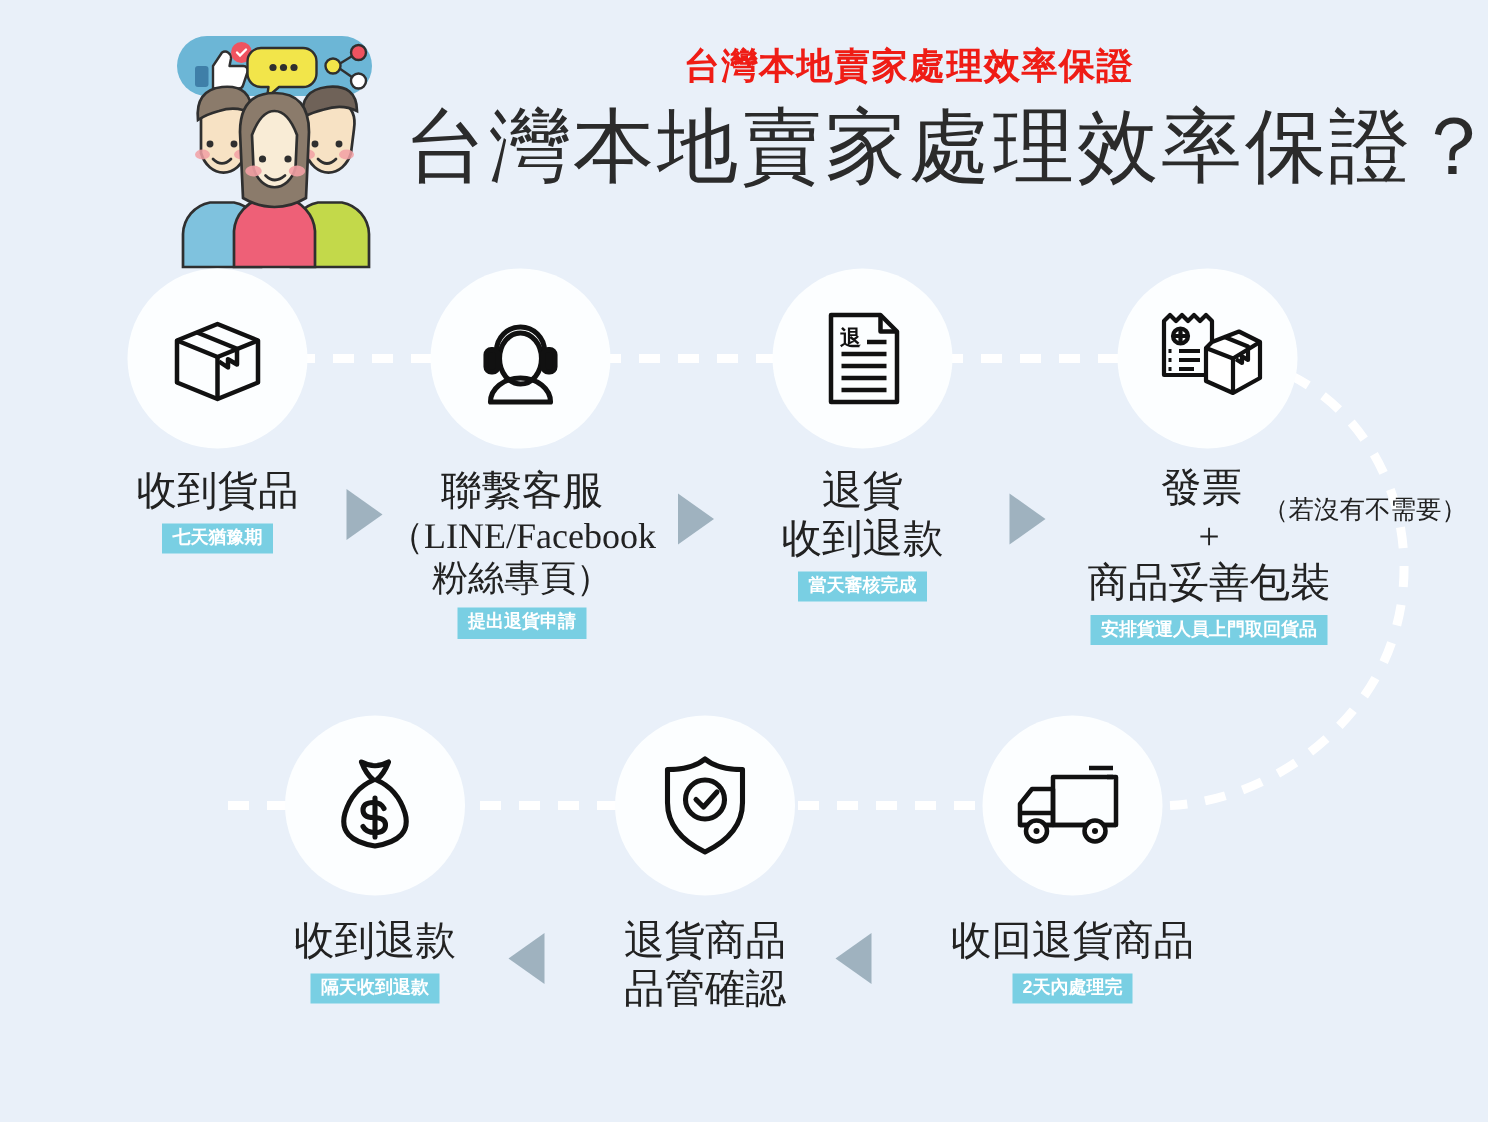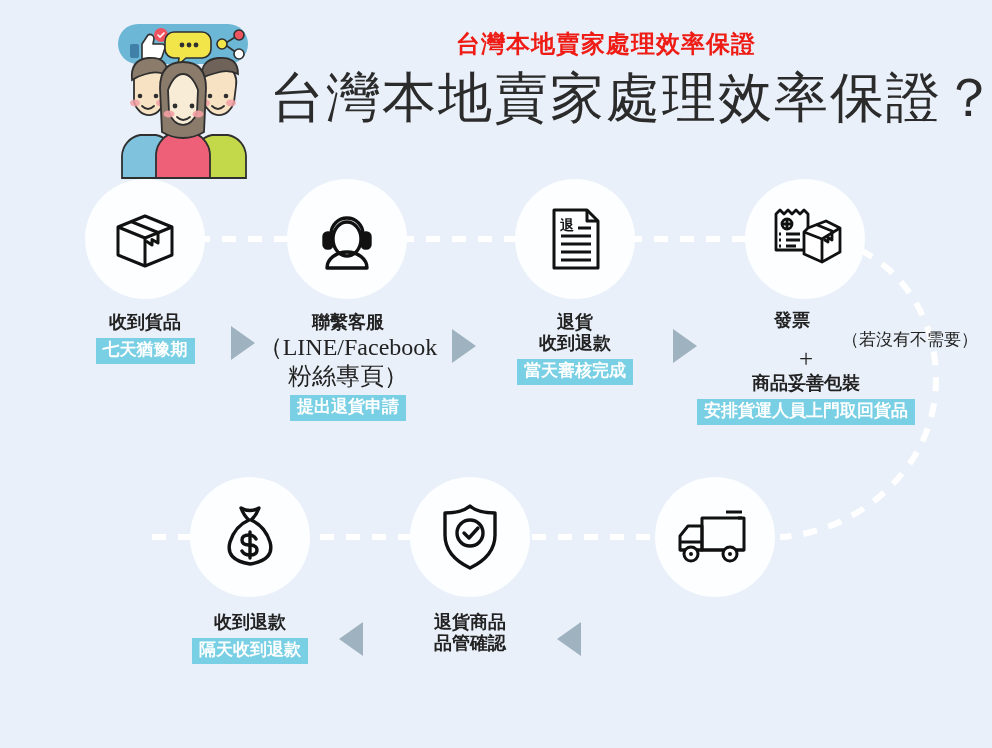--- a/index.html
+++ b/index.html
@@ -47,34 +47,34 @@
     width:120px;height:120px;border-radius:50%;
     background:#fcfeff;
     left:0;top:0;
     display:flex;align-items:center;justify-content:center;
   }
   .disc svg{display:block;}
 
   .labels{position:absolute;text-align:center;}
   .lab{
     color:#222;
-    font-size:18px;
+    font-size:27px;
     line-height:1.18;
     font-family:"Liberation Serif","DejaVu Serif",serif;
-    font-weight:700;
+    font-weight:400;
     white-space:nowrap;
   }
   .lab.sub{
     font-size:24px;font-weight:400;letter-spacing:0px;
   }
   .badge{
     display:inline-block;
     background:#79cfe3;
     color:#ffffff;
-    font-size:17px;
+    font-size:12px;
     font-weight:700;
     padding:3px 7px 4px 7px;
     line-height:1.1;
     font-family:"Liberation Sans","DejaVu Sans",sans-serif;
     white-space:nowrap;
     margin-top:5px;
   }
   .note{
     font-size:17px;color:#222;font-weight:400;
     font-family:"Liberation Serif","DejaVu Serif",serif;
@@ -277,20 +277,24 @@
           <path d="M6 38 H28"></path>
           <path d="M6 46 H70"></path>
           <circle cx="17" cy="50" r="7" fill="#fff"></circle>
           <circle cx="56" cy="50" r="7" fill="#fff"></circle>
         </g>
         <circle cx="17" cy="50" r="2" fill="#111"></circle>
         <circle cx="56" cy="50" r="2" fill="#111"></circle>
       </svg>
     </div>
   </div>
+  <div class="labels" style="left:605px;top:612px;width:220px;">
+    <div class="lab">收回退貨商品</div>
+    <div><span class="badge">2天內處理完</span></div>
+  </div>
   <div class="arrow left" style="left:557px;top:622px;"></div>
 
   <div class="node" style="left:410px;top:477px;width:120px;height:120px;">
     <div class="disc">
       <svg width="66" height="74" viewBox="0 0 66 74">
         <g fill="none" stroke="#111" stroke-width="3.4" stroke-linejoin="round" stroke-linecap="round">
           <path d="M33 6 q-8 7 -25 7 v22 q0 21 25 33 q25 -12 25 -33 V13 q-17 0 -25 -7 Z"></path>
           <circle cx="33" cy="33" r="13"></circle>
           <path d="M27 33 l5 5 l9 -10"></path>
         </g>

